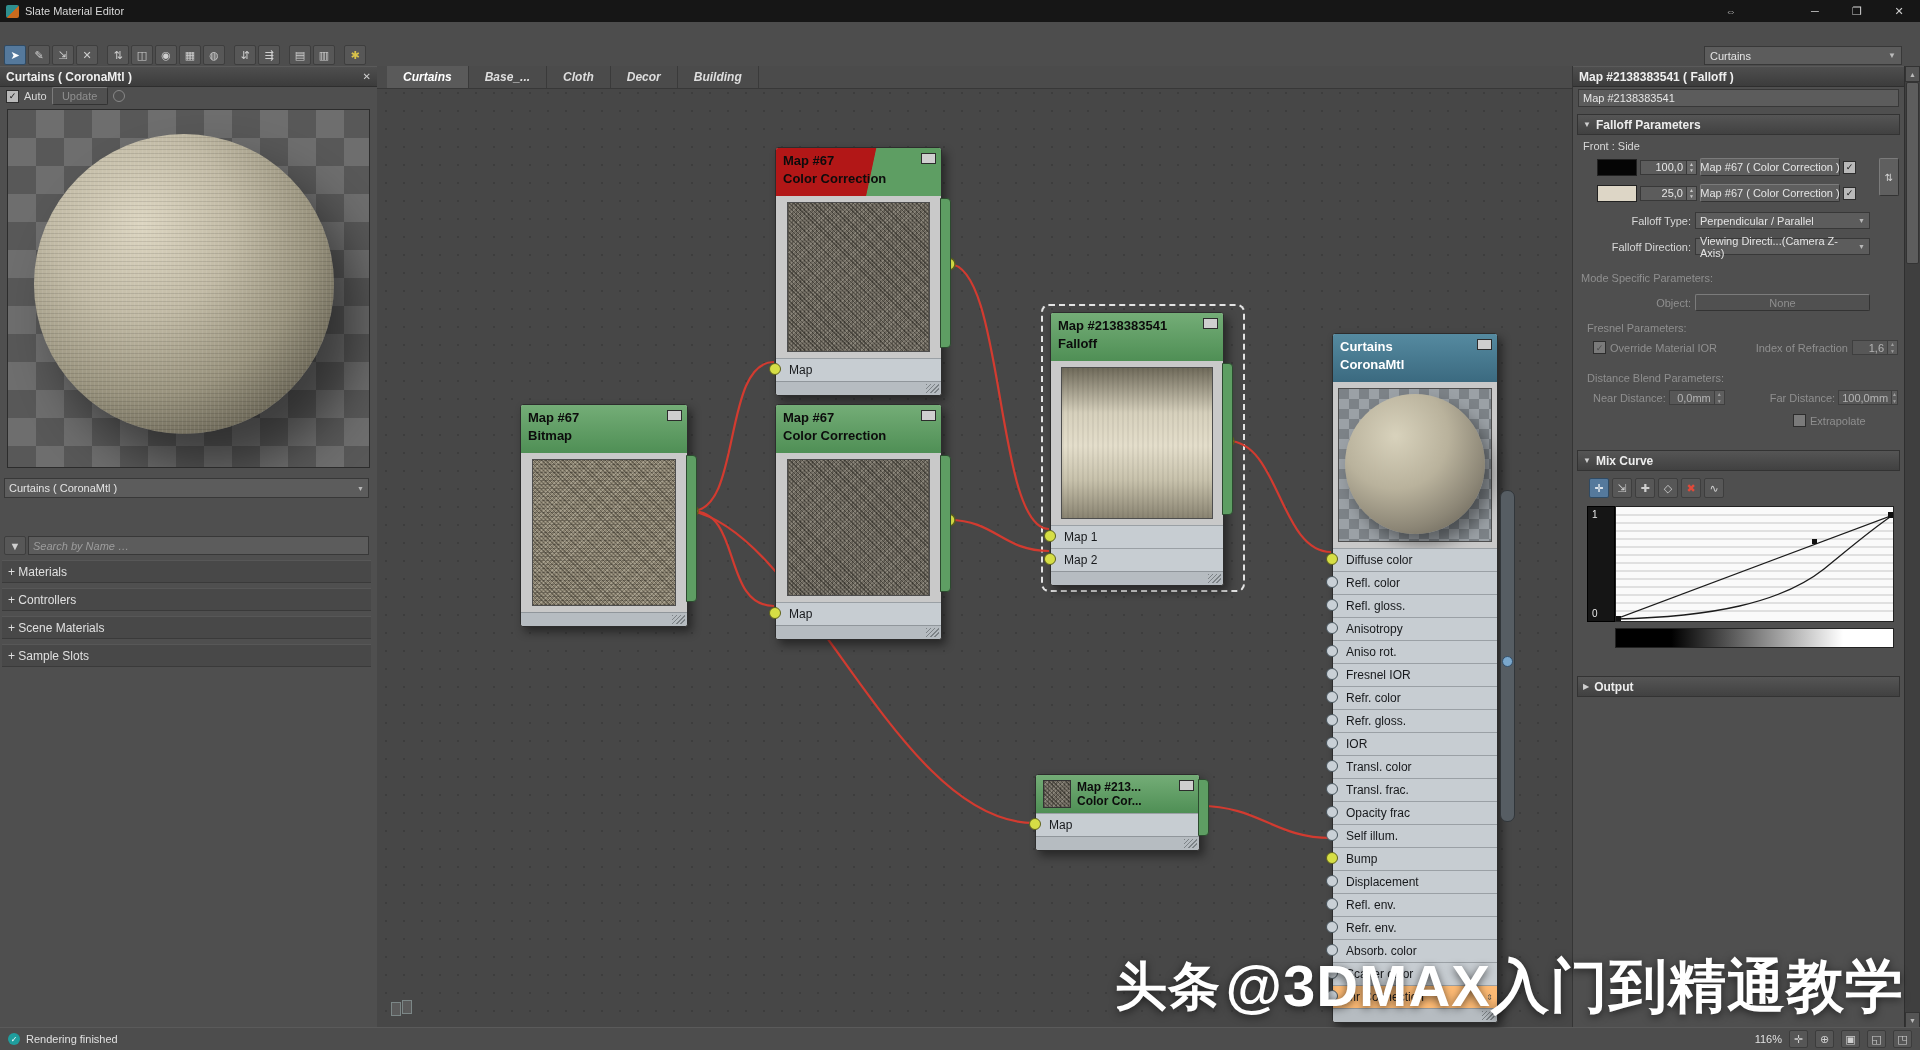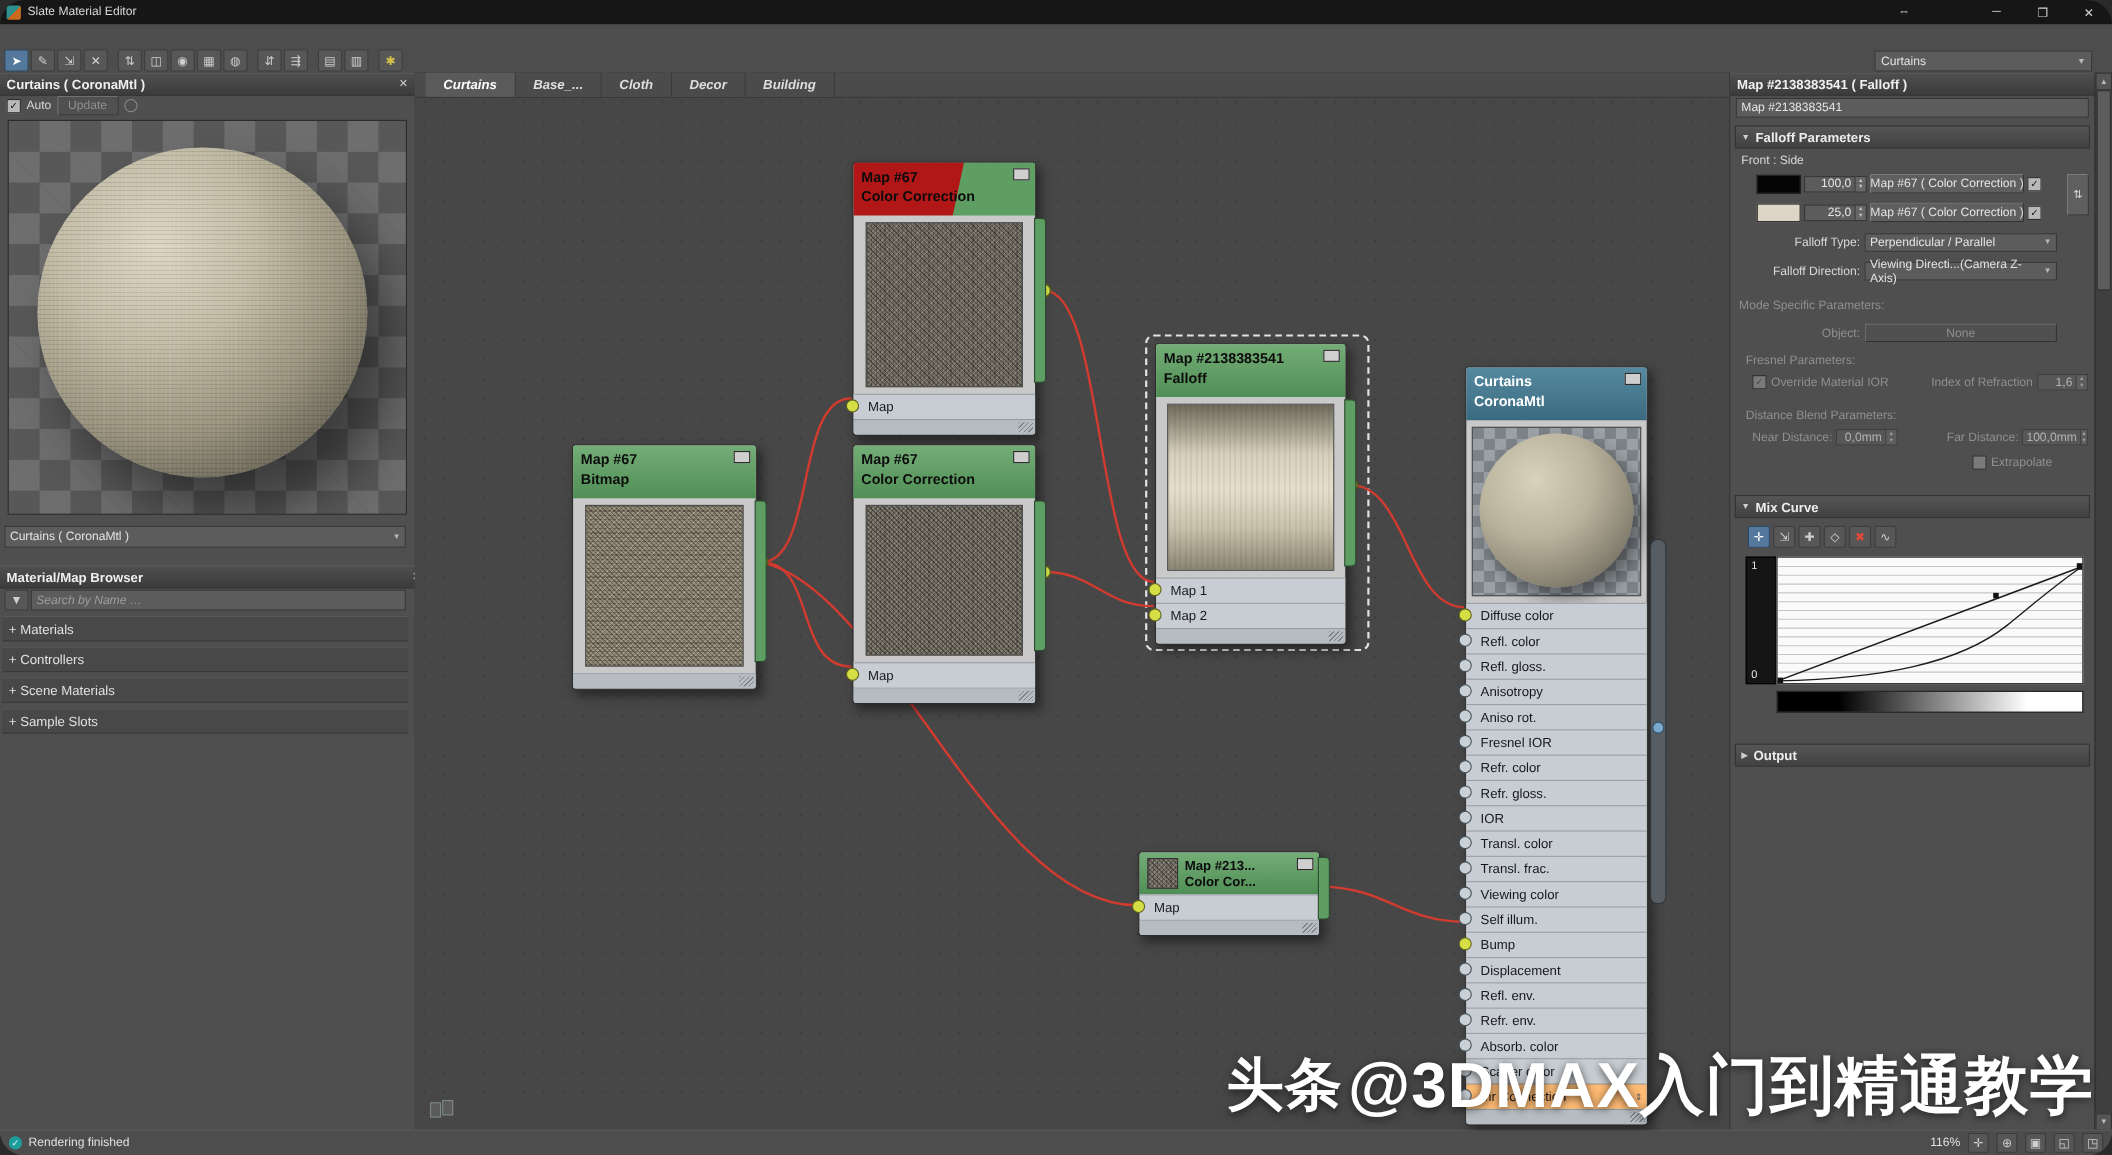--- a/index.html
+++ b/index.html
@@ -1,17 +1,17 @@
 <!DOCTYPE html>
 <html><head>
 <meta charset="utf-8">
 <style>
   html,body{margin:0;padding:0;background:#2b2b2b;}
   .root{position:relative;width:1920px;height:1050px;overflow:hidden;background:#4d4d4d;
-        font-family:"Liberation Sans","DejaVu Sans",sans-serif;font-size:12px;color:#e2e2e2;border-radius:22px;}
+        font-family:"Liberation Sans","DejaVu Sans",sans-serif;font-size:12px;color:#e2e2e2;}
   
   .titlebar{position:absolute;left:0;top:0;right:0;height:22px;background:#161616;display:flex;align-items:center;padding-left:6px;color:#d8d8d8;font-size:11px;}
   .appicon{width:13px;height:13px;margin-right:6px;border-radius:2px;background:linear-gradient(135deg,#2e8f8f 0 50%,#c96a1e 50%);display:inline-block;}
   .winctl{position:absolute;top:0;height:22px;display:flex;align-items:center;justify-content:center;width:42px;color:#cfcfcf;font-size:11px;}
   
   .menubar{position:absolute;left:0;top:22px;right:0;height:22px;background:#4d4d4d;border-bottom:1px solid #3a3a3a;display:flex;align-items:center;padding-left:6px;}
   .menuitem{padding:0 9px;color:#e6e6e6;font-size:12px;}
   
   .toolbar{position:absolute;left:0;top:44px;right:0;height:22px;background:#4d4d4d;border-bottom:1px solid #353535;display:flex;align-items:center;padding-left:4px;gap:2px;}
   .tbtn{width:20px;height:18px;border:1px solid #3e3e3e;background:#575757;color:#cfcfcf;font-size:11px;display:flex;align-items:center;justify-content:center;border-radius:2px;}
@@ -192,24 +192,20 @@
     </div>
     <div class="preview">
       <div class="sphere-big">
           <div class="weave"></div>
         </div>
     </div>
     <div class="matdrop ddrop" style="height:18px;">
       <span>Curtains ( CoronaMtl )</span>
         <span class="arr">▼</span>
     </div>
-    <div class="browhead phead">
-      <span>Material/Map Browser</span>
-      <span class="x">✕</span>
-    </div>
     <div class="searchrow">
       <span class="tbtn" style="height:17px;">▼</span>
       <input class="field" type="text" placeholder="Search by Name …" style="">
     </div>
     <div class="blist">
       <div class="brow">
           <span>+ Materials</span>
         </div>
       <div class="brow">
           <span>+ Controllers</span>
@@ -379,21 +375,21 @@
       <div class="nslot">
           <span class="sock"></span>
           <span>Transl. color</span>
         </div>
       <div class="nslot">
           <span class="sock"></span>
           <span>Transl. frac.</span>
         </div>
       <div class="nslot">
           <span class="sock"></span>
-          <span>Viewing color</span>
+          <span>Opacity frac</span>
         </div>
       <div class="nslot">
           <span class="sock"></span>
           <span>Self illum.</span>
         </div>
       <div class="nslot">
           <span class="sock on"></span>
           <span>Bump</span>
         </div>
       <div class="nslot">

